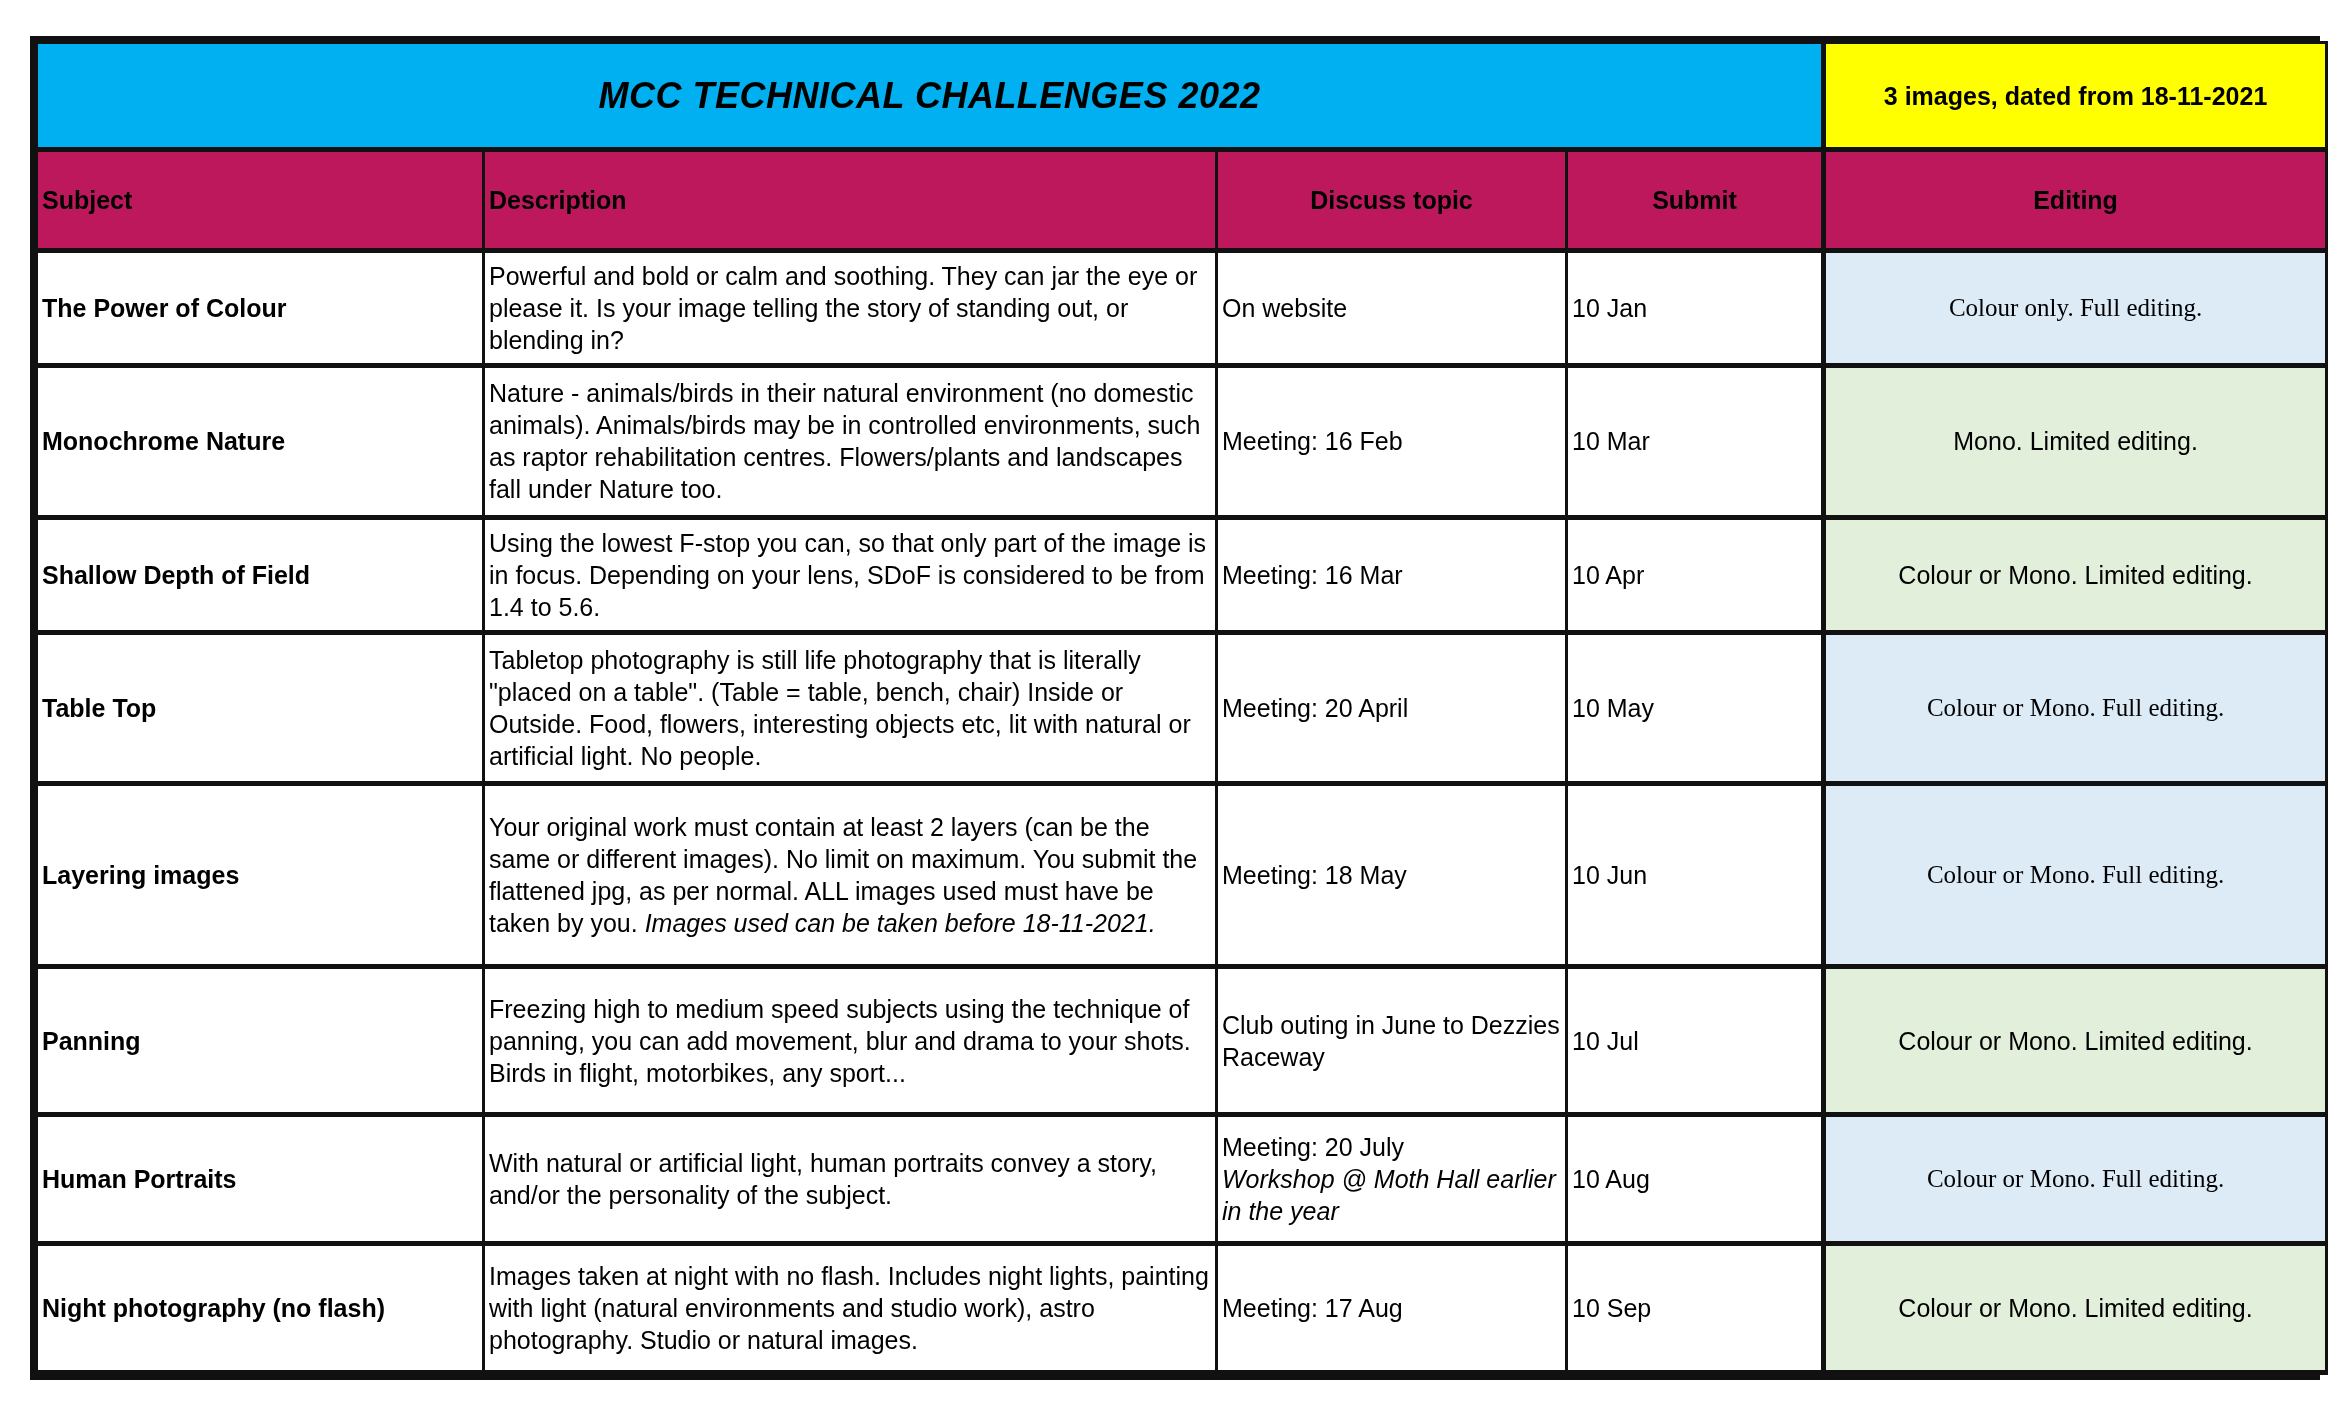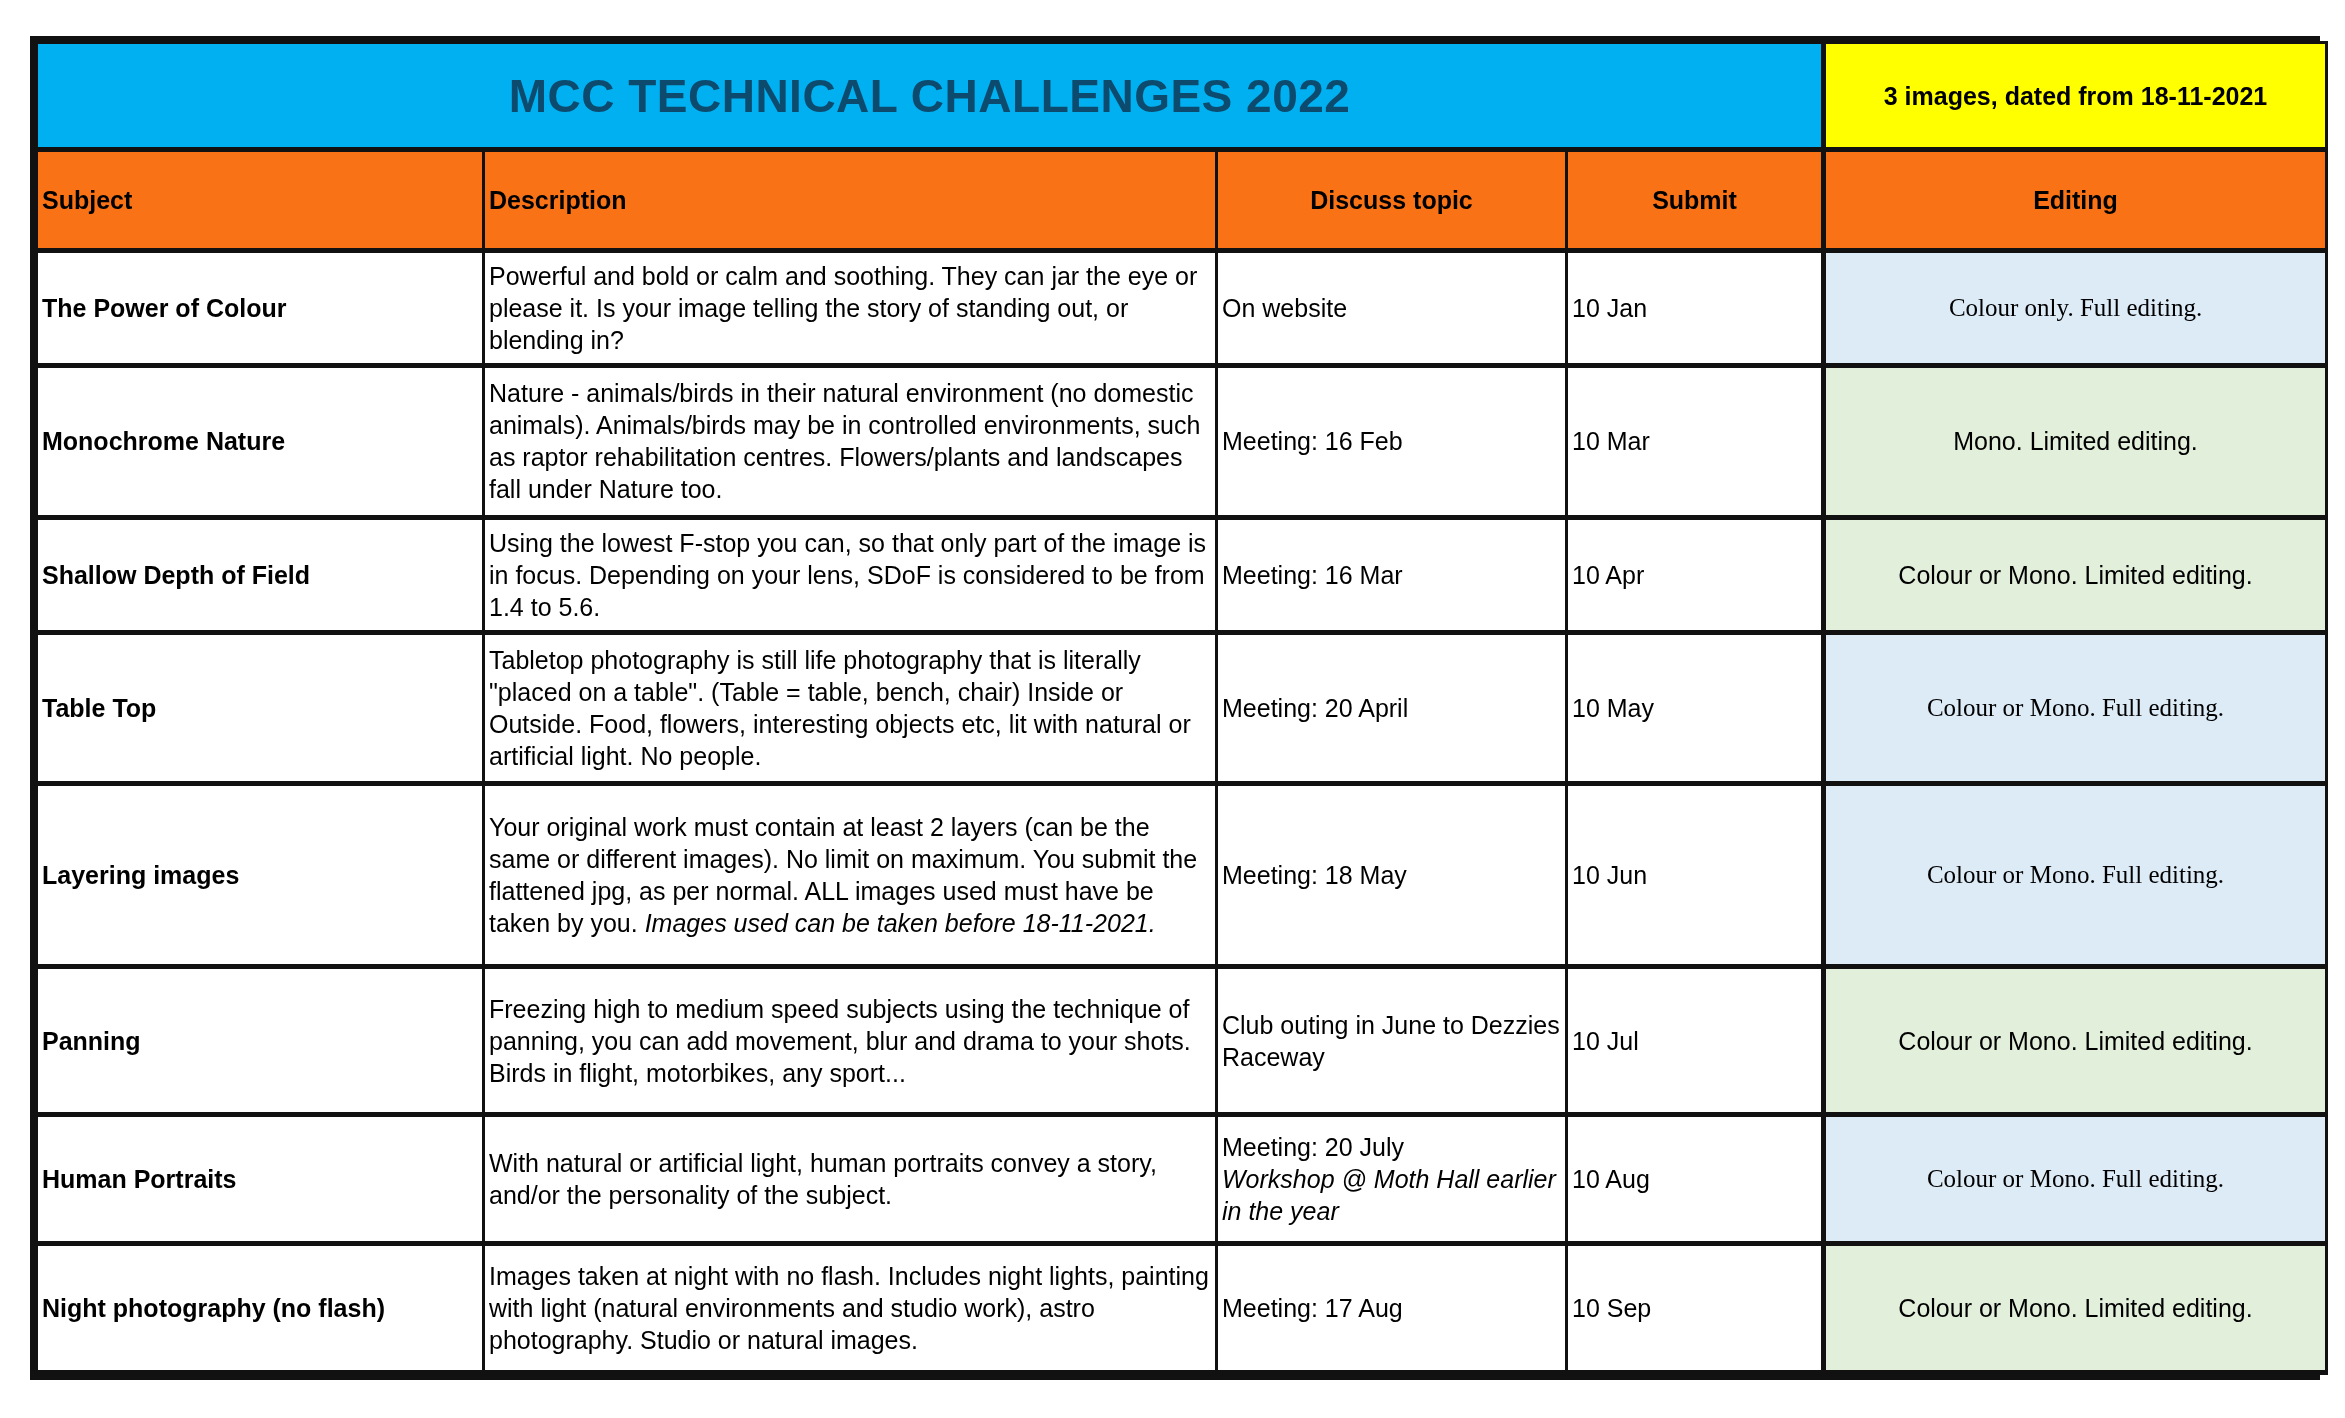--- a/index.html
+++ b/index.html
@@ -3,25 +3,25 @@
 <meta charset="utf-8">
 <style>
   html, body { margin: 0; padding: 0; background: #ffffff; }
   body { width: 2345px; height: 1418px; position: relative; overflow: hidden;
          font-family: "Liberation Sans", "DejaVu Sans", sans-serif; color: #000; }
   .sheet { position: absolute; left: 30px; top: 36px; width: 2290px; height: 1344px;
            border: 5px solid #111; box-sizing: border-box; }
   table { border-collapse: collapse; table-layout: fixed; width: 100%; height: 100%; }
   td { border: 3px solid #111; box-sizing: border-box; padding: 0 4px; vertical-align: middle;
        font-size: 25px; line-height: 32px; overflow: hidden; }
-  .title-cell { background: #00B0F0; color: #0c4a6e; text-align: center; font-weight: bold;
-                font-size: 46px; letter-spacing: 0.5px; border-bottom-width: 5px; }
+  .title-cell { background: #00B0F0; color: #000000; text-align: center; font-weight: bold;
+                font-style: italic; font-size: 36px; letter-spacing: 0.5px; border-bottom-width: 5px; }
   .note-cell { background: #FFFF00; text-align: center; font-weight: bold; font-size: 25px;
                border-left-width: 5px; border-bottom-width: 5px; white-space: nowrap; }
-  .hdr td { background: #f97316; font-weight: bold; font-size: 25px; border-bottom-width: 5px; }
+  .hdr td { background: #be185d; font-weight: bold; font-size: 25px; border-bottom-width: 5px; }
   .hdr td.c { text-align: center; margin-left: 19px; }
   td.subject { font-weight: bold; }
   td.center { text-align: left; }
   td.edit { border-left-width: 5px; text-align: center; }
   tr.row-yellow td { background: #FFFCDA; }
   .fill-blue { background: #DDEBF7; font-family: Liberation Serif, serif; }
   .fill-green { background: #E2EFDA; }
   .fill-yellow { background: #FFFCDA; }
   .fill-none { background: #ffffff; }
   tr.thick td { border-bottom-width: 5px; }

